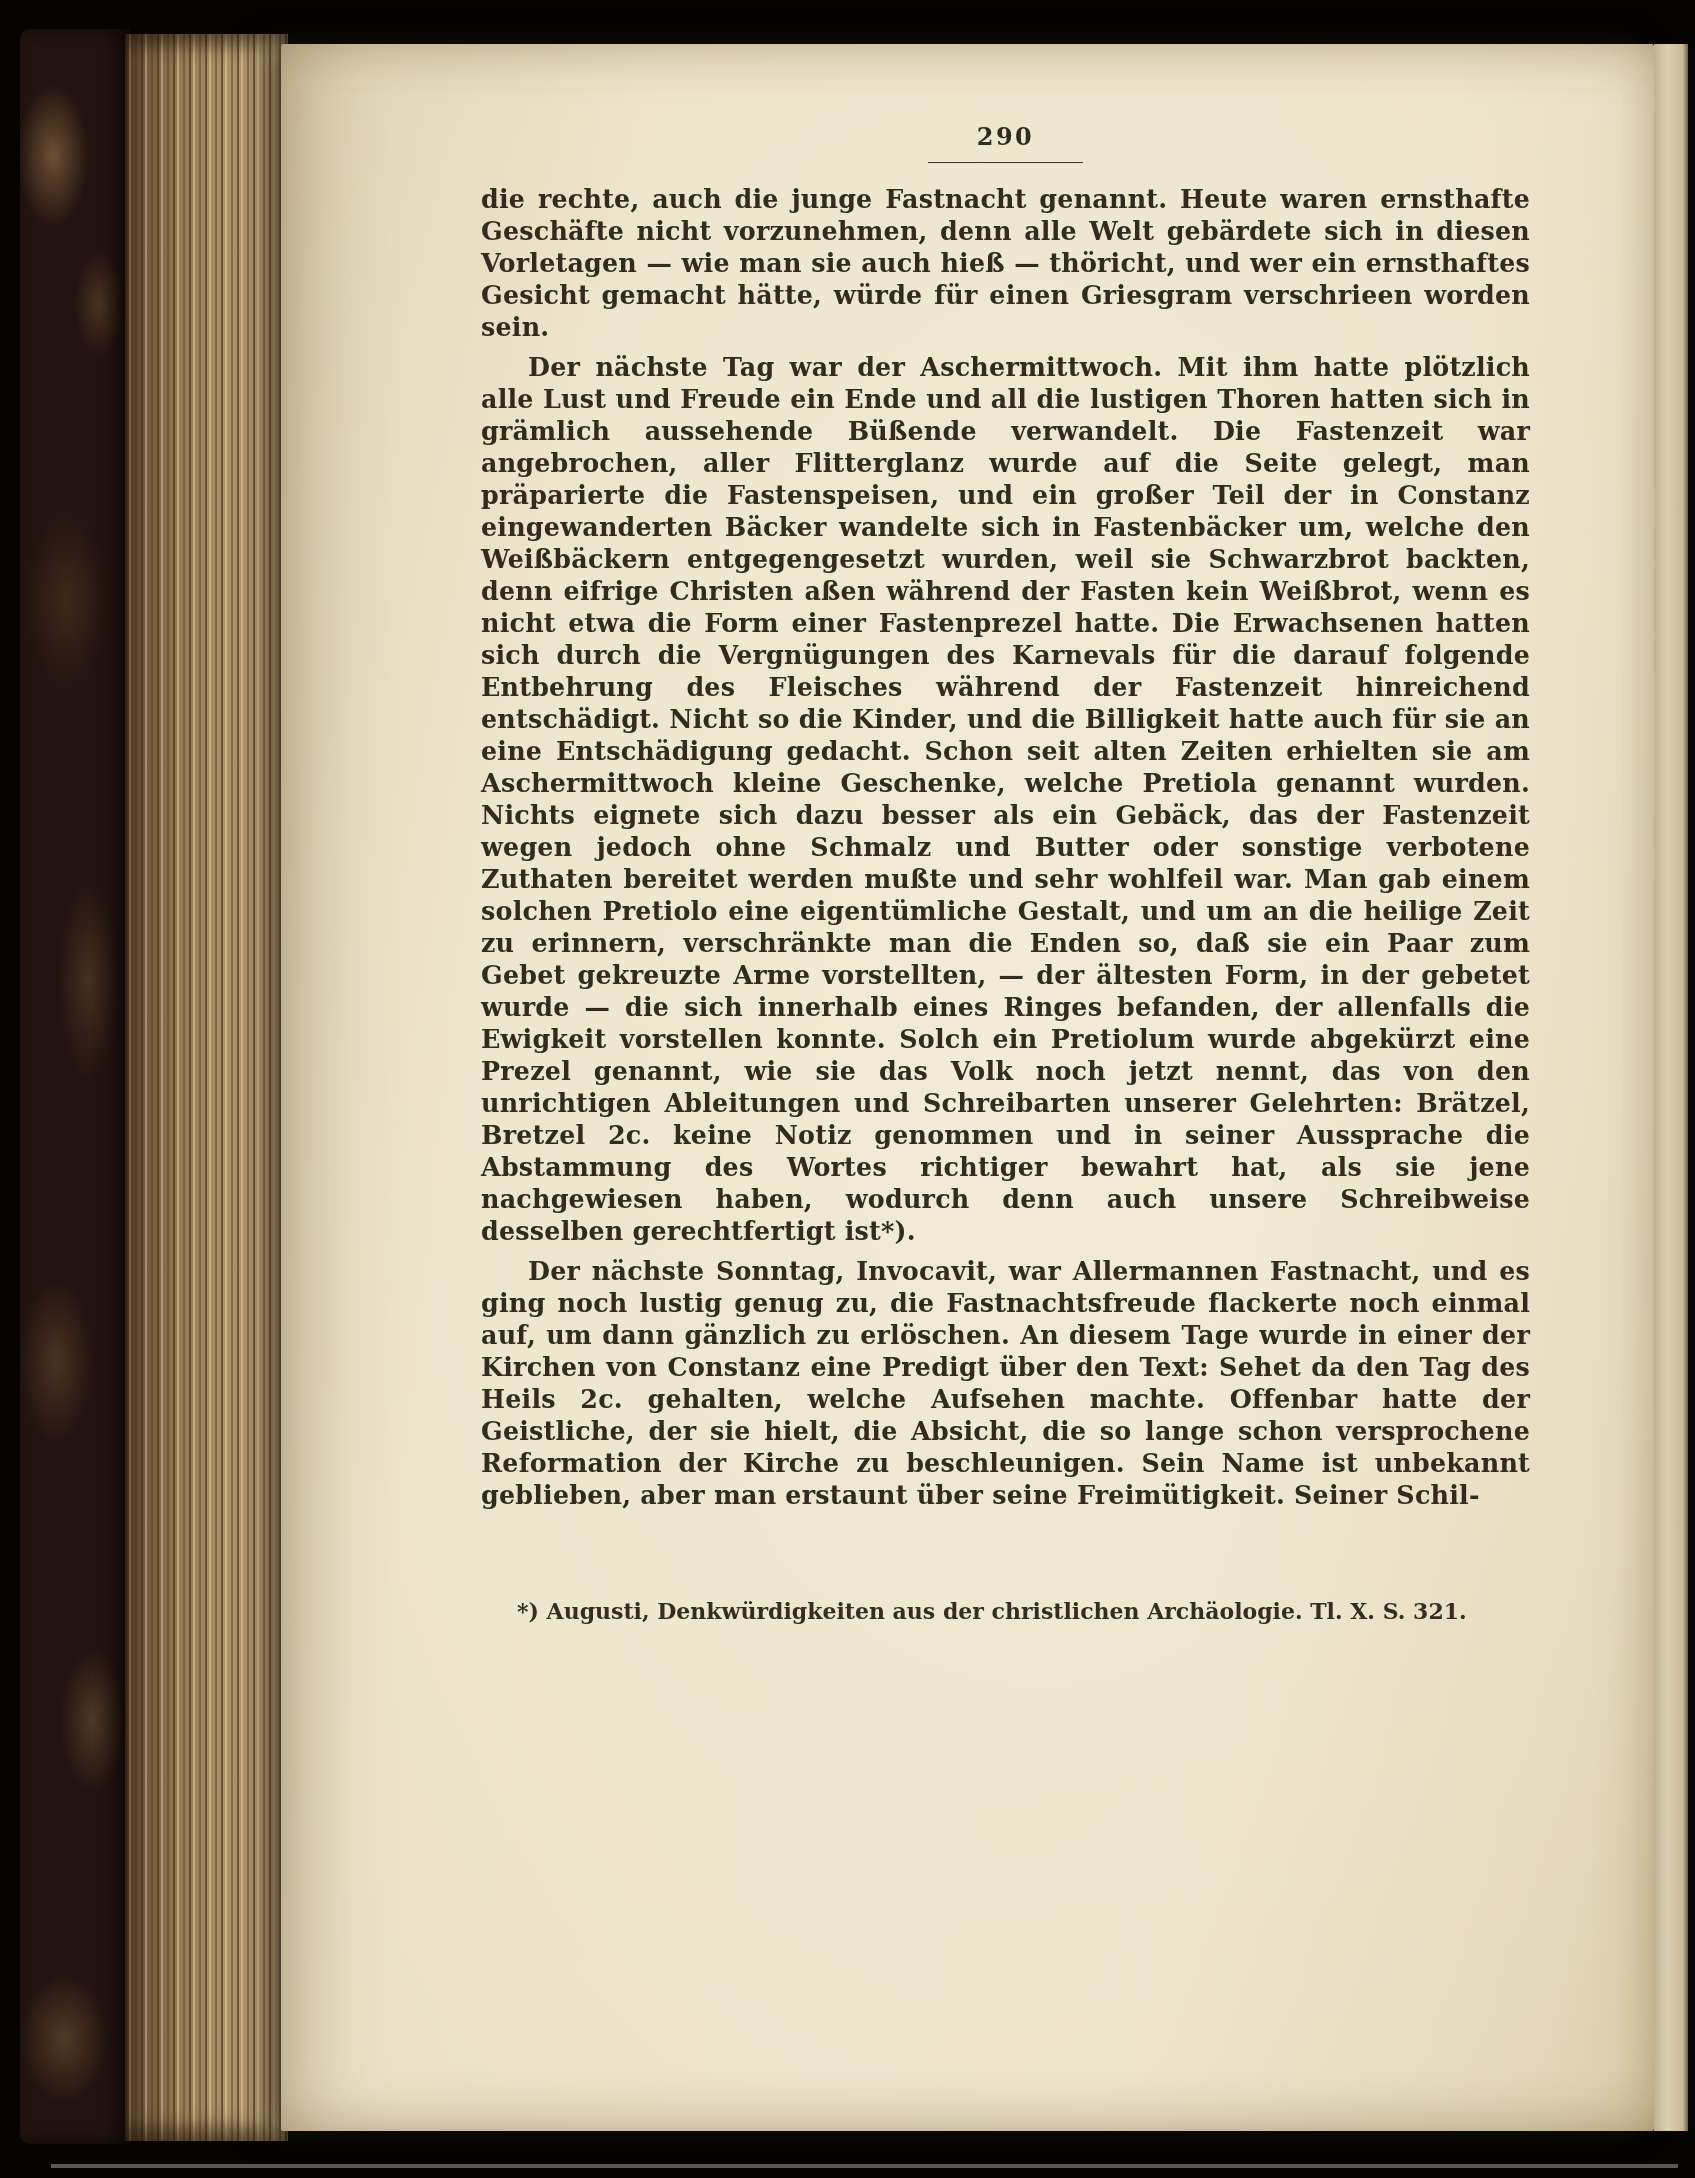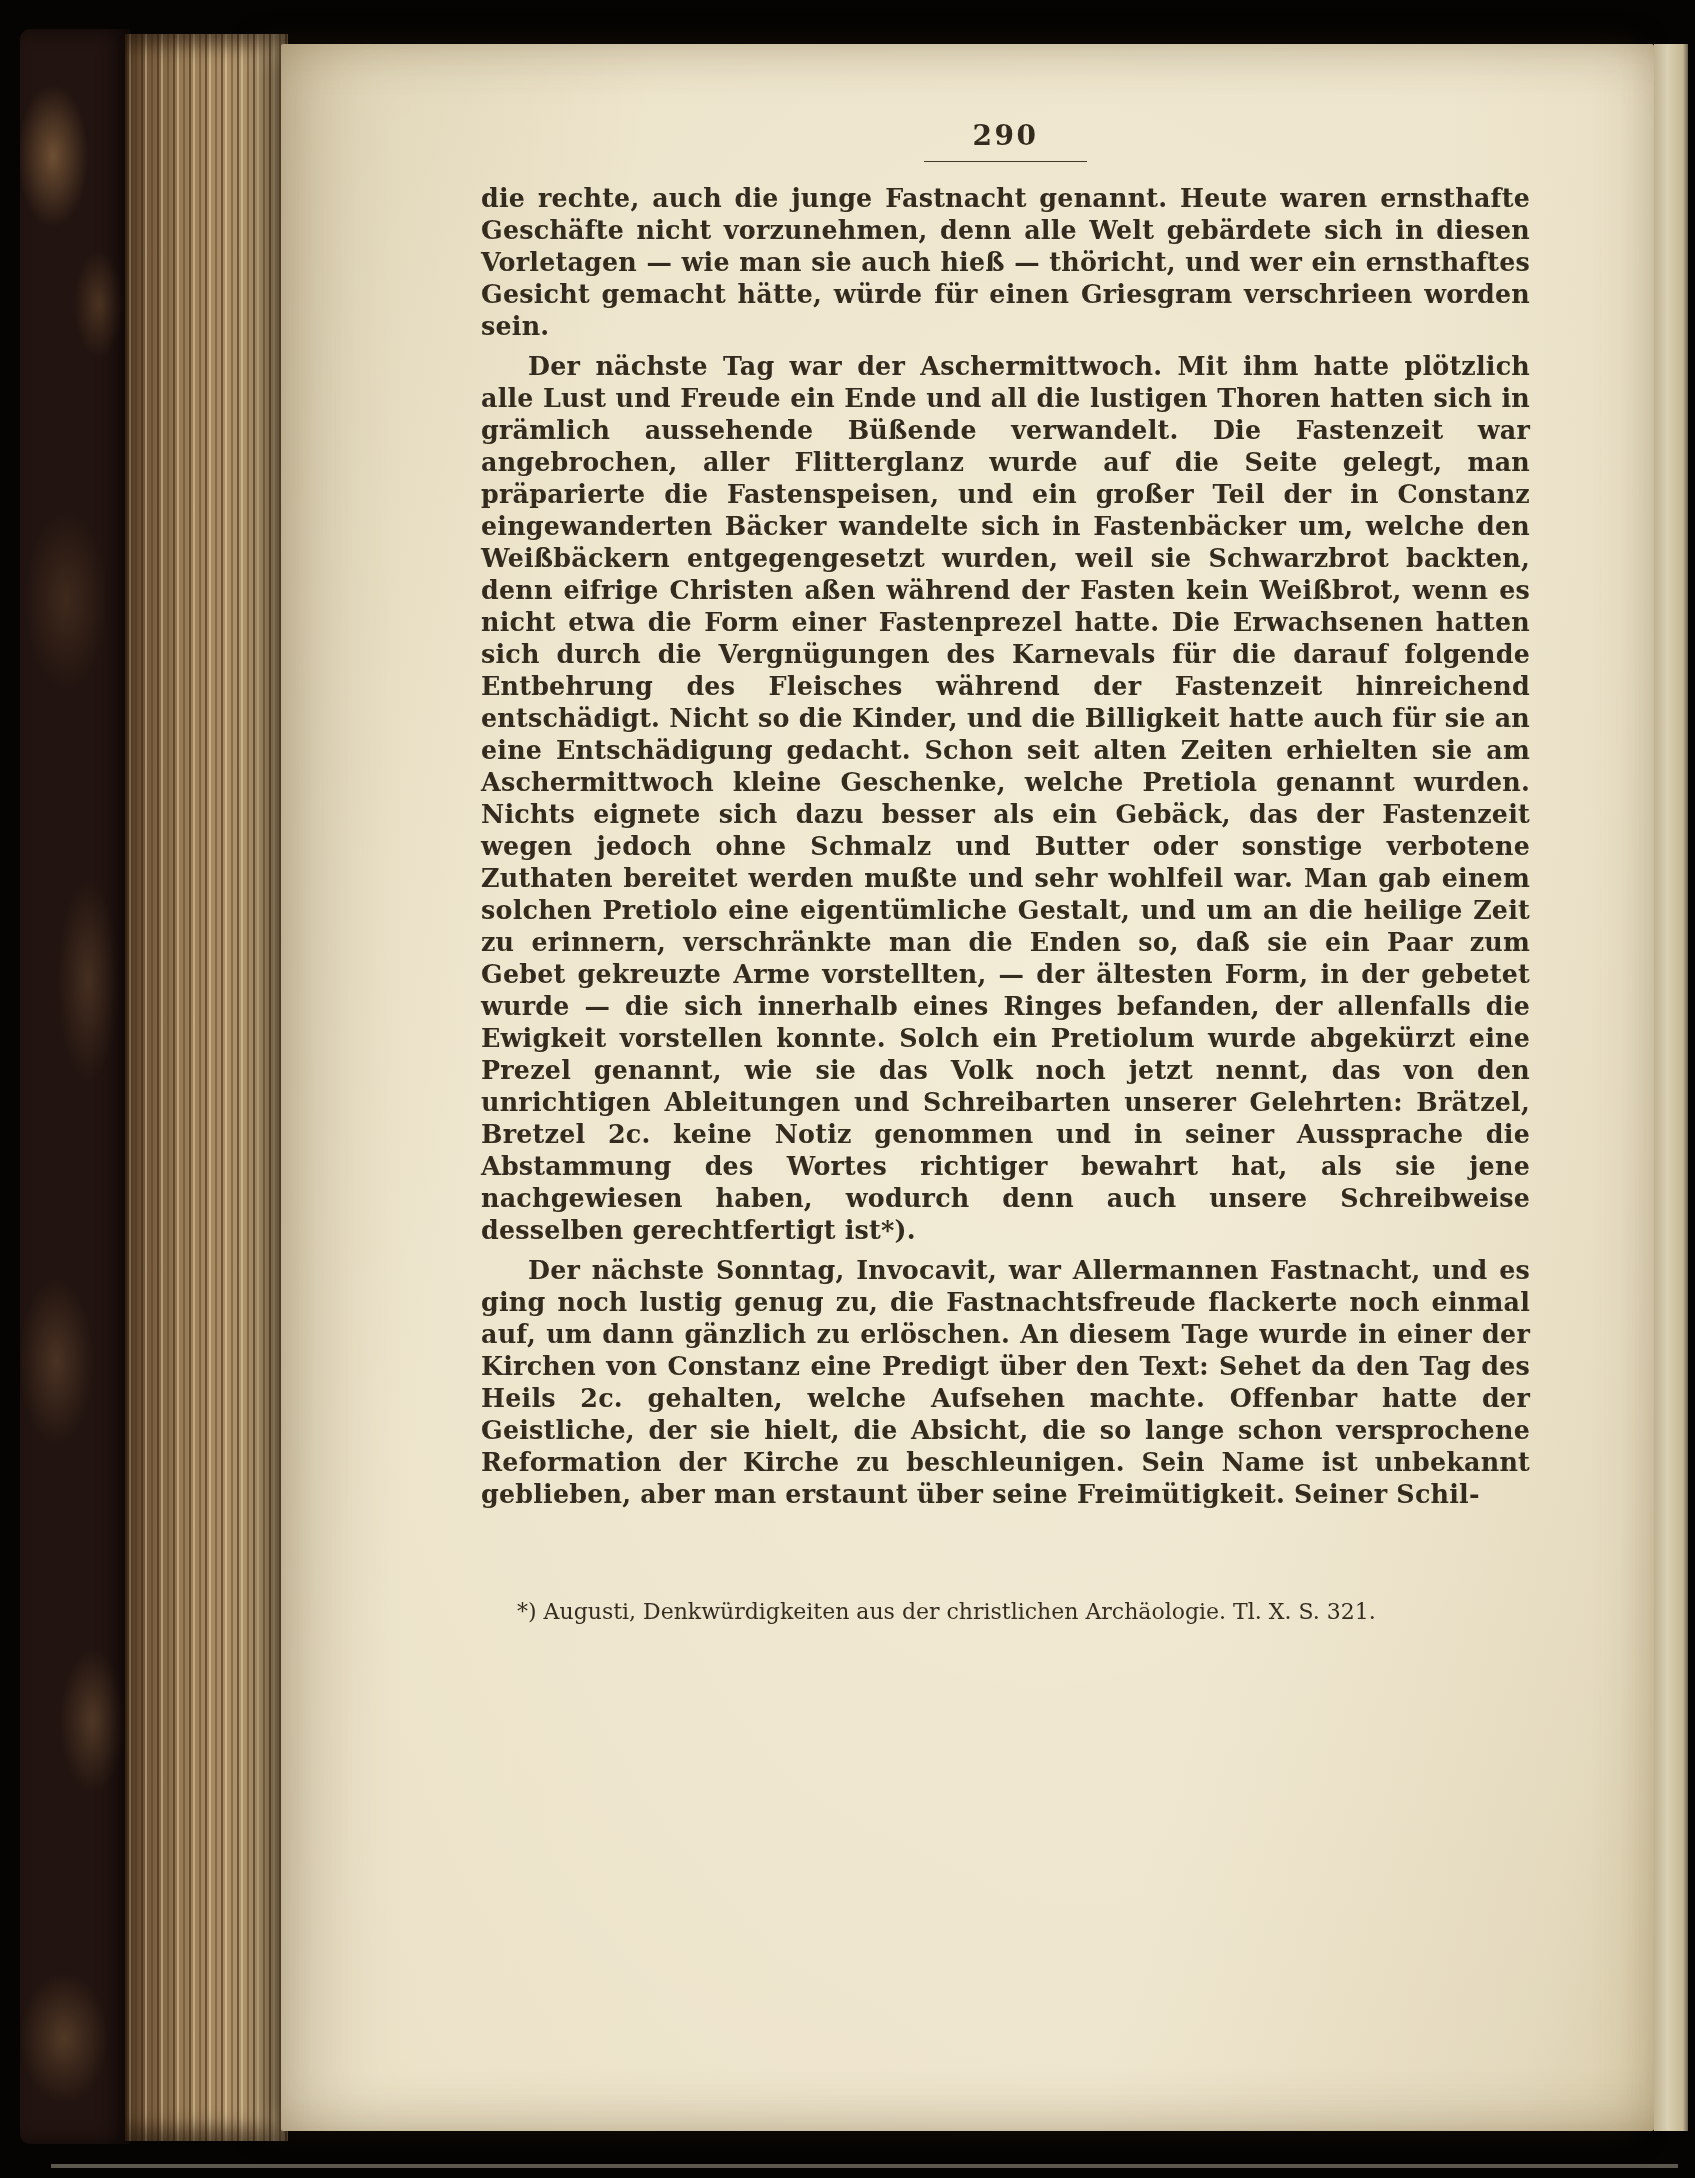--- a/index.html
+++ b/index.html
@@ -95,35 +95,35 @@
     letter-spacing: 0.2px;
   }
   .page-number-wrap {
     text-align: center;
     margin-bottom: 20.3px;
   }
   .page-number {
     display: inline-block;
     padding: 0 49px 8.5px 49px;
     border-bottom: 1.7px solid #40382a;
-    font-size: 28px;
+    font-size: 24px;
     letter-spacing: 2.5px;
   }
   .content p {
     margin: 8px;
   }
   .content p.indent {
     text-indent: 47px;
   }
   .footnote {
     position: absolute;
     left: 236px; top: 1553px;
     width: 1042px;
     color: #352d20;
-    font-weight: 400;
+    font-weight: 700;
     font-size: 22px;
     line-height: 29px;
   }
 </style>
 </head>
 <body>
 
 <div>
 
   <div class="spine"></div>

